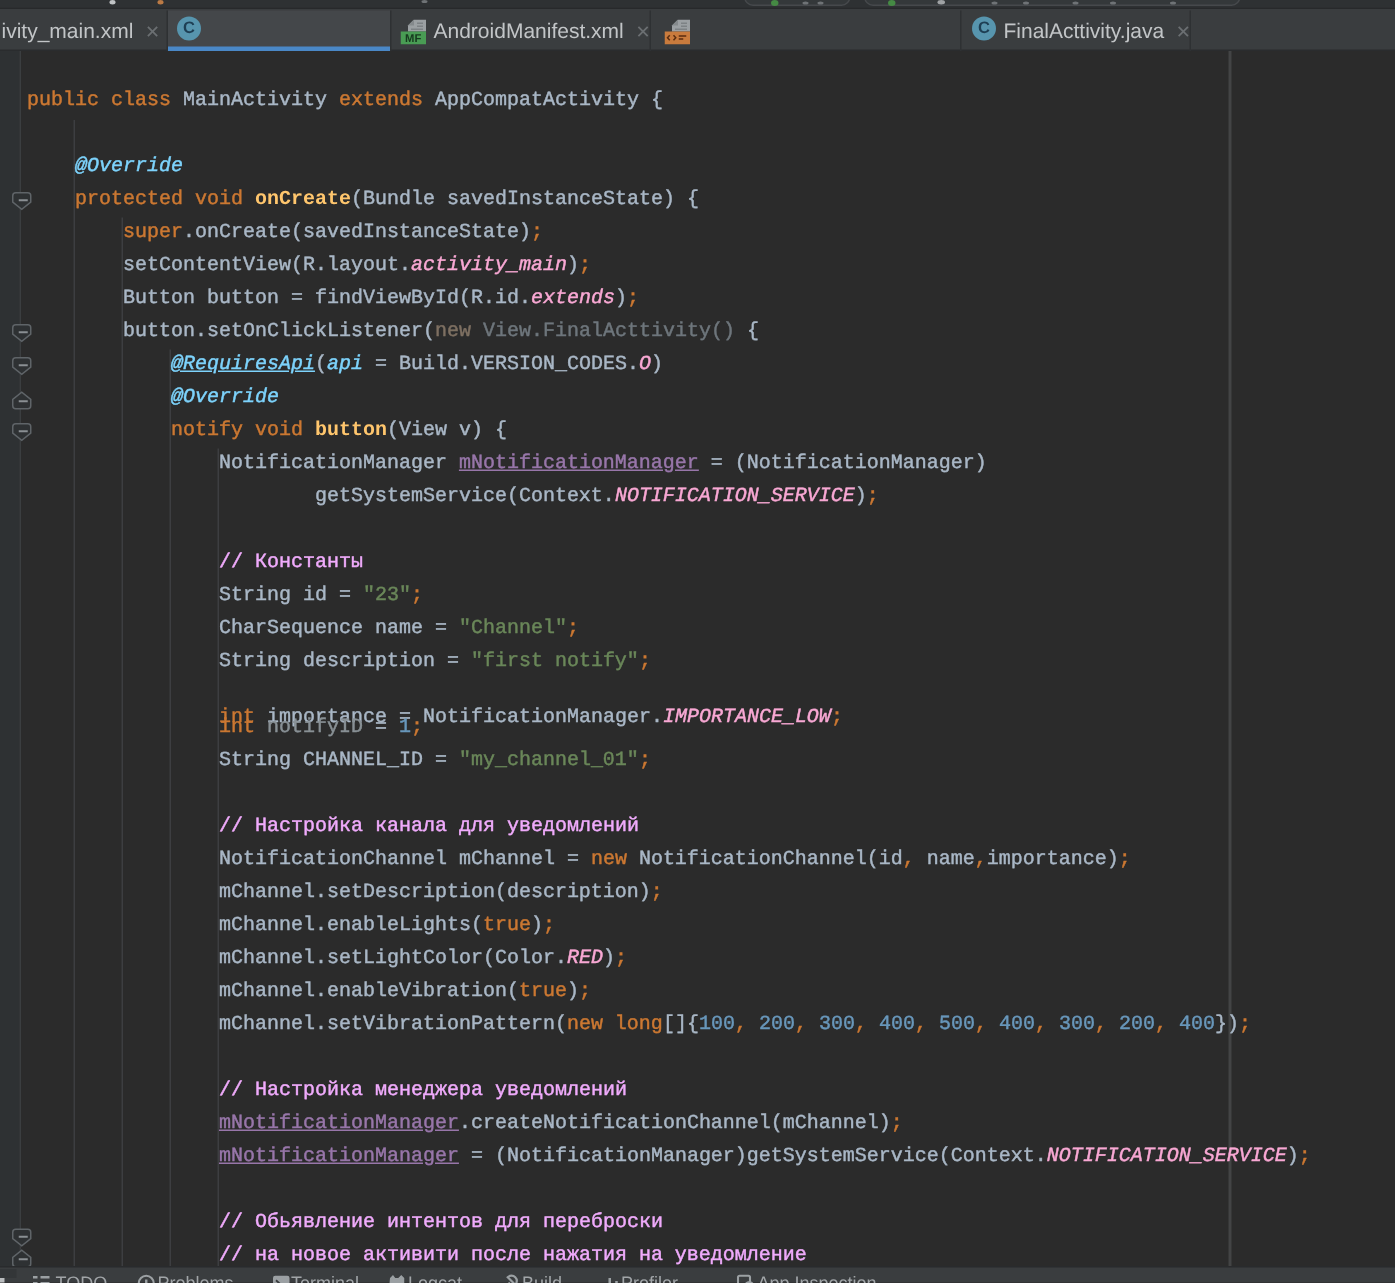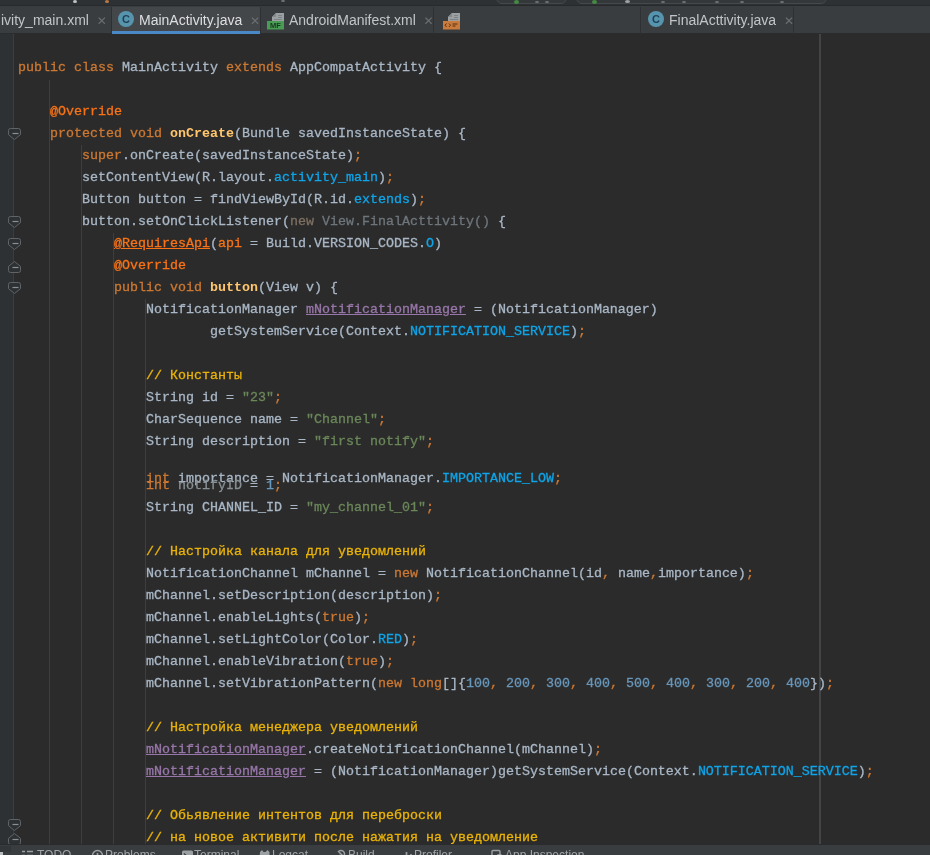--- a/index.html
+++ b/index.html
@@ -17,26 +17,26 @@
   .x{color:#6b6f72;font-size:12px;}
   
   #editor{position:absolute;left:0;top:34px;width:930px;height:810px;background:#2b2b2b;}
   #gutter{position:absolute;left:0;top:0;width:13px;height:810px;background:#2e3133;}
   #gutline{position:absolute;left:13px;top:0;width:1px;height:810px;background:#3b3e40;}
   .iguide{position:absolute;width:1px;background:#3d3e41;}
   #margin{position:absolute;left:819px;top:0;width:2px;height:810px;background:#434445;}
   .ln{position:absolute;left:18px;height:22px;line-height:22px;font-family:"Liberation Mono",monospace;font-size:13.333px;white-space:pre;color:#a9b7c6;-webkit-text-stroke:0.3px currentColor;}
   .k{color:#cc7832;}            
   .m{color:#ffc66d;font-weight:bold;-webkit-text-stroke:0;} 
-  .a{color:#f97316;}            
+  .a{color:#7dd3fc;font-style:italic;}            
   .s{color:#6a8759;}            
   .n{color:#6897bb;}            
-  .c{color:#eab308;}            
+  .c{color:#f0abfc;}            
   .f{color:#9876aa;}            
-  .fi{color:#0ea5e9;}  
+  .fi{color:#f9a8d4;font-style:italic;}  
   .u{text-decoration:underline;}
   .g{color:#6e767c;}            
   .gk{color:#7e7062;}           
   .uv{color:#889095;}           
   .fold{position:absolute;left:8px;width:15px;height:15px;}
   
   #statusbar{position:absolute;left:0;top:844px;width:930px;height:11px;background:#3a3d3f;border-top:1px solid #292b2d;font-family:"Liberation Sans",sans-serif;font-size:12px;color:#a1a5a8;}
   .sbitem{position:absolute;top:3px;white-space:nowrap;}
 </style>
 </head>
@@ -58,21 +58,20 @@
   <div class="dot" style="left:715px;top:1px;width:4px;height:2px;background:#6f7376;"></div>
   <div class="dot" style="left:740px;top:1px;width:4px;height:2px;background:#6f7376;"></div>
   <div class="dot" style="left:780px;top:1px;width:4px;height:2px;background:#6f7376;"></div>
 </div>
 
 <div id="tabbar">
   <div class="tab" style="left:1px;">ivity_main.xml&nbsp;&nbsp;<span class="x">✕</span></div>
   <div class="tabsep" style="left:111px;"></div>
   <div class="abs" style="left:112px;top:1px;width:148px;height:27px;background:#44474a;"></div>
   <div class="abs" style="left:112px;top:25px;width:148px;height:3px;background:#4a88c7;"></div>
-  <div class="tab" style="left:139px;color:#dddfe1;">MainActivity.java&nbsp;&nbsp;<span class="x">✕</span></div>
   <div class="cls" style="left:118px;">C</div>
   <div class="tabsep" style="left:260px;"></div>
   <div class="tab" style="left:289px;">AndroidManifest.xml&nbsp;&nbsp;<span class="x">✕</span></div>
   <svg class="abs" style="left:267px;top:7px;" width="18" height="17">
     <polygon points="9,0 17,0 17,8 5,8 5,4" fill="#9ba0a3"></polygon>
     <polygon points="5,4 9,0 9,4" fill="#84898c"></polygon>
     <path d="M11 2.5 h4 M11 4.5 h4 M7 6.5 h8" stroke="#7d8285" stroke-width="1"></path>
     <rect x="0" y="8" width="17" height="8.5" fill="#499c54"></rect>
     <text x="8.5" y="15" font-family="Liberation Sans" font-size="7.5" font-weight="bold" fill="#17391f" text-anchor="middle">MF</text>
   </svg>
@@ -101,21 +100,21 @@
   <div id="code">
 <div class="ln" style="top:23px;"><span class="k">public class </span>MainActivity <span class="k">extends </span>AppCompatActivity {</div>
 <div class="ln" style="top:67px;">    <span class="a">@Override</span></div>
 <div class="ln" style="top:89px;">    <span class="k">protected void </span><span class="m">onCreate</span>(Bundle savedInstanceState) {</div>
 <div class="ln" style="top:111px;">        <span class="k">super</span>.onCreate(savedInstanceState)<span class="k">;</span></div>
 <div class="ln" style="top:133px;">        setContentView(R.layout.<span class="fi">activity_main</span>)<span class="k">;</span></div>
 <div class="ln" style="top:155px;">        Button button = findViewById(R.id.<span class="fi">extends</span>)<span class="k">;</span></div>
 <div class="ln" style="top:177px;">        button.setOnClickListener(<span class="gk">new </span><span class="g">View.FinalActtivity() </span>{</div>
 <div class="ln" style="top:199px;">            <span class="a u">@RequiresApi</span>(<span class="a">api </span>= Build.VERSION_CODES.<span class="fi">O</span>)</div>
 <div class="ln" style="top:221px;">            <span class="a">@Override</span></div>
-<div class="ln" style="top:243px;">            <span class="k">public void </span><span class="m">button</span>(View v) {</div>
+<div class="ln" style="top:243px;">            <span class="k">notify void </span><span class="m">button</span>(View v) {</div>
 <div class="ln" style="top:265px;">                NotificationManager <span class="f u">mNotificationManager</span> = (NotificationManager)</div>
 <div class="ln" style="top:287px;">                        getSystemService(Context.<span class="fi">NOTIFICATION_SERVICE</span>)<span class="k">;</span></div>
 <div class="ln" style="top:331px;">                <span class="c">// Константы</span></div>
 <div class="ln" style="top:353px;">                String id = <span class="s">"23"</span><span class="k">;</span></div>
 <div class="ln" style="top:375px;">                CharSequence name = <span class="s">"Channel"</span><span class="k">;</span></div>
 <div class="ln" style="top:397px;">                String description = <span class="s">"first notify"</span><span class="k">;</span></div>
 <div class="ln" style="top:434px;">                <span class="k">int </span>importance = NotificationManager.<span class="fi">IMPORTANCE_LOW</span><span class="k">;</span></div>
 <div class="ln" style="top:441px;">                <span class="k">int </span><span class="uv">notifyID</span> = <span class="n">1</span><span class="k">;</span></div>
 <div class="ln" style="top:463px;">                String CHANNEL_ID = <span class="s">"my_channel_01"</span><span class="k">;</span></div>
 <div class="ln" style="top:507px;">                <span class="c">// Настройка канала для уведомлений</span></div>

